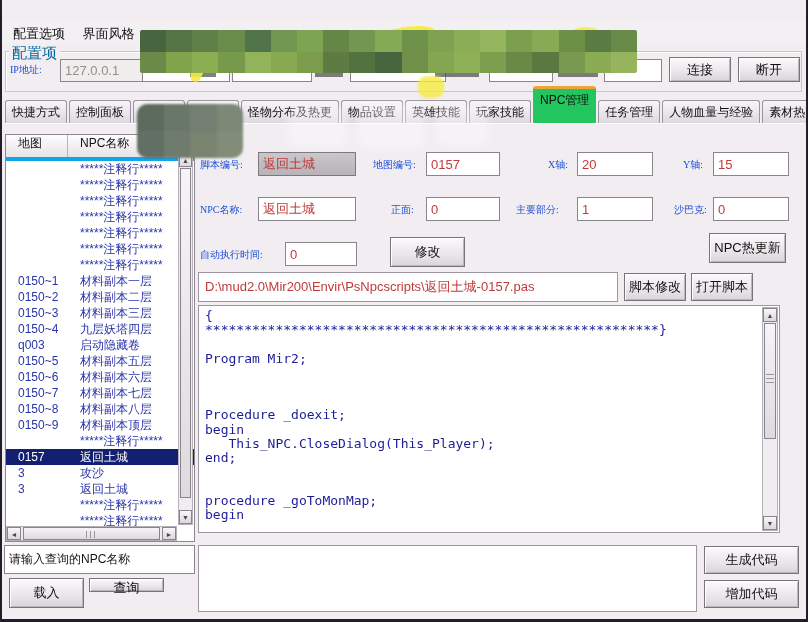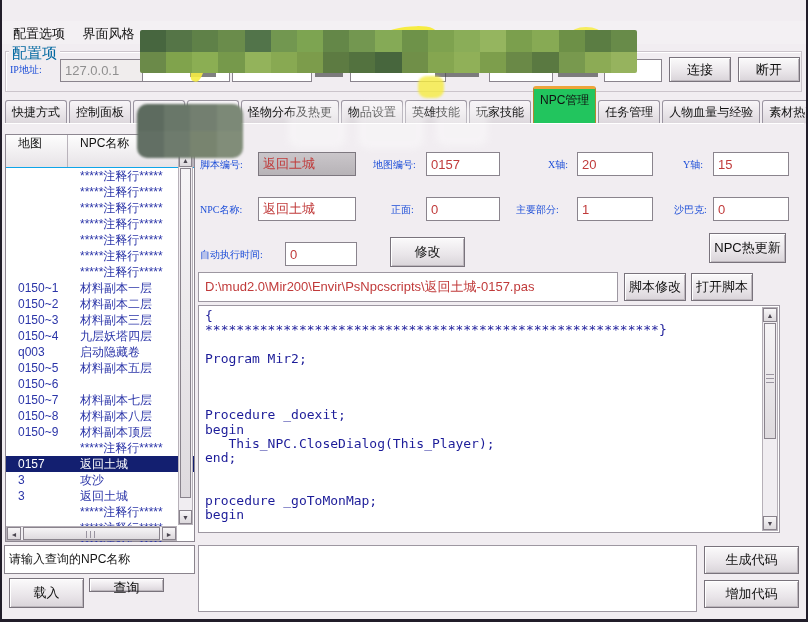--- a/index.html
+++ b/index.html
@@ -37,21 +37,21 @@
   .tabbar{left:3px;top:97px;right:3px;height:26px;display:flex;align-items:flex-end;gap:2px;}
   .tab{height:23px;padding:0 6px;line-height:22px;font-size:12px;color:#111;white-space:nowrap;
     background:linear-gradient(180deg,#f8f5f8,#ddd8dd);border:1px solid #9a94a0;border-bottom:none;
     border-radius:3px 3px 0 0;}
   .tab.blank{min-width:52px;}
   .tab.active{height:37px;line-height:23px;background:#22c55e;border-top:3px solid #eda43b;
     border-left-color:#b0882f;border-right-color:#b0882f;position:relative;z-index:2;}
   .main-sep{left:2px;top:123px;right:2px;height:1px;background:#fff;}
   
   .npc-table{left:3px;top:134px;width:190px;height:408px;background:#fff;border:1px solid #8d8791;}
-  .tbl-head{display:flex;height:33px;border-bottom:1px solid #0ea5e9;}
+  .tbl-head{display:flex;height:26px;border-bottom:4px solid #0ea5e9;}
   .tbl-head .hc{background:linear-gradient(180deg,#fdfdfd,#e7e3e7);border-right:1px solid #b9b3bb;
     font-size:12px;color:#111;padding-left:12px;line-height:16px;}
   .hc.c1{width:62px;}
   .hc.c2{flex:1;}
   .tbl-body{height:374px;overflow:hidden;}
   .trow{display:flex;height:16px;line-height:16px;font-size:12px;color:#2b35a8;white-space:nowrap;}
   .trow .cm{width:62px;padding-left:12px;overflow:hidden;}
   .trow .cn{flex:1;padding-left:12px;overflow:hidden;}
   .trow.sel{background:#131f70;color:#fff;}
   
@@ -176,20 +176,21 @@
         <div class="trow">
           <span class="cm">q003</span>
           <span class="cn">启动隐藏卷</span>
         </div>
         <div class="trow">
           <span class="cm">0150~5</span>
           <span class="cn">材料副本五层</span>
         </div>
         <div class="trow">
           <span class="cm">0150~6</span>
+          <span class="cn">材料副本六层</span>
         </div>
         <div class="trow">
           <span class="cm">0150~7</span>
           <span class="cn">材料副本七层</span>
         </div>
         <div class="trow">
           <span class="cm">0150~8</span>
           <span class="cn">材料副本八层</span>
         </div>
         <div class="trow">

